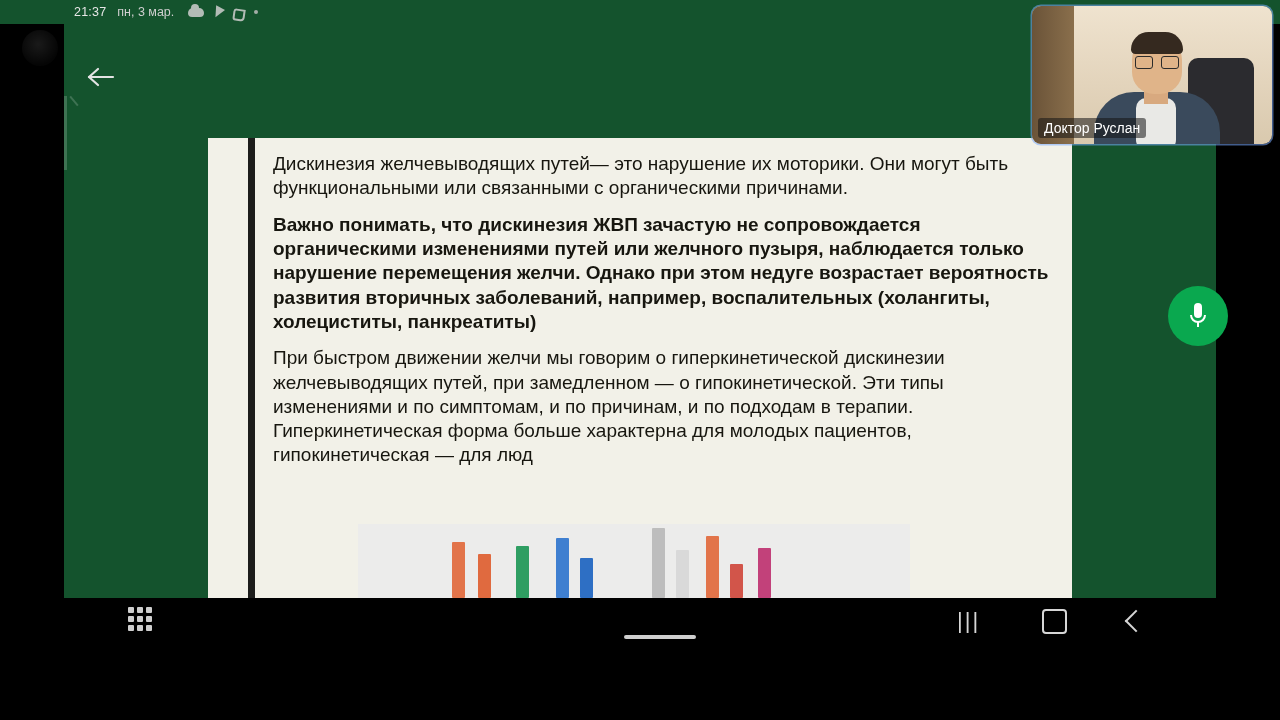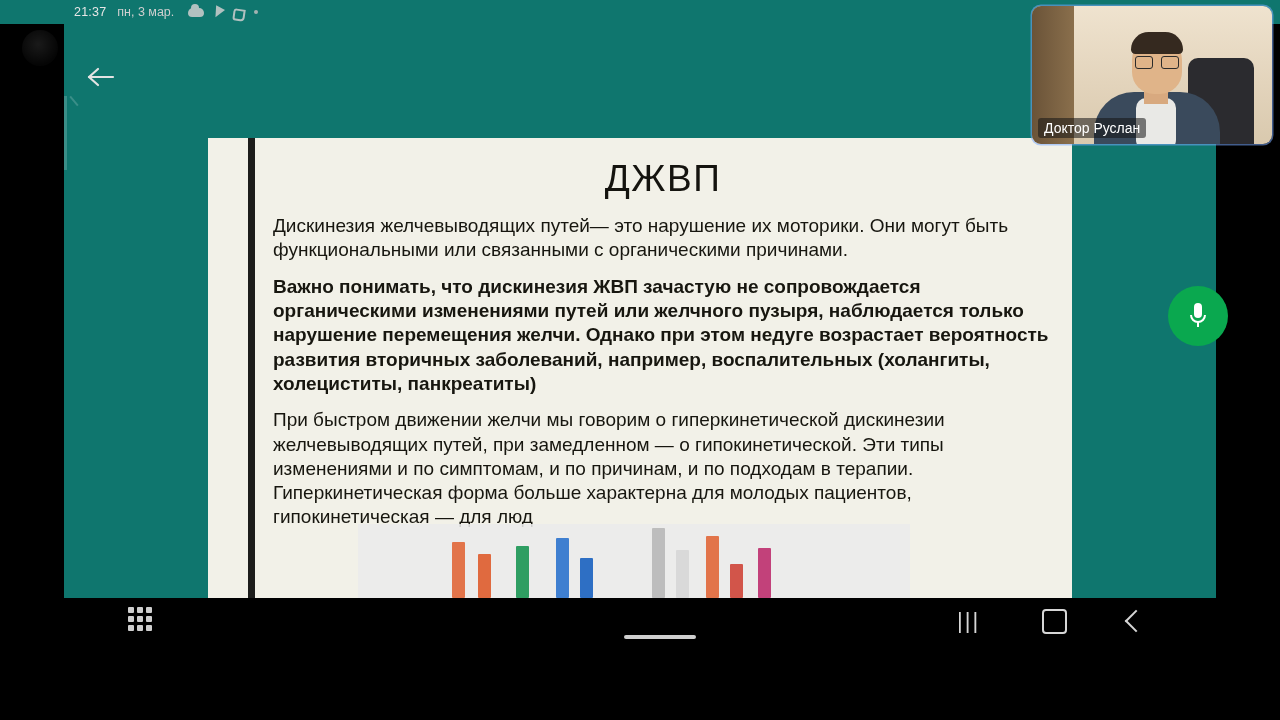--- a/index.html
+++ b/index.html
@@ -10,21 +10,21 @@
   body {
     width: 1280px;
     height: 720px;
     overflow: hidden;
     font-family: "Liberation Sans", sans-serif;
   }
   #screen {
     position: relative;
     width: 1280px;
     height: 644px;
-    background: #0f766e;
+    background: #14532d;
     overflow: hidden;
   }
 
   
   .statusbar {
     position: absolute;
     top: 0; left: 0;
     width: 1280px;
     height: 24px;
     display: flex;
@@ -471,21 +471,20 @@
   <div class="back-btn">
     <svg width="30" height="22" viewBox="0 0 30 22" aria-hidden="true">
       <path d="M12 3 L3 11 L12 19" fill="none" stroke="#e3e3e3" stroke-width="2.2" stroke-linecap="round" stroke-linejoin="round"></path>
       <line x1="3" y1="11" x2="27" y2="11" stroke="#e3e3e3" stroke-width="2.2" stroke-linecap="round"></line>
     </svg>
   </div>
 
   <div class="slide">
     <div class="slide-left-rule"></div>
     <div class="slide-inner">
-      <h1 class="slide-title">ДЖВП</h1>
       <p class="p1"> Дискинезия желчевыводящих путей— это нарушение их моторики. Они могут быть функциональными или связанными с органическими причинами.</p>
       <p class="bold">Важно понимать, что дискинезия ЖВП зачастую не сопровождается органическими изменениями путей или желчного пузыря, наблюдается только нарушение перемещения желчи. Однако при этом недуге возрастает вероятность развития вторичных заболеваний, например, воспалительных (холангиты, холециститы, панкреатиты)</p>
       <p>При быстром движении желчи мы говорим о гиперкинетической дискинезии желчевыводящих путей, при замедленном — о гипокинетической. Эти типы изменениями и по симптомам, и по причинам, и по подходам в терапии. Гиперкинетическая форма больше характерна для молодых пациентов, гипокинетическая — для люд</p>
     </div>
   </div>
 
   <div class="tile tile1">
     <div class="t1-bg"></div>
     <div class="t1-door"></div>
     <div class="t1-chair"></div>

